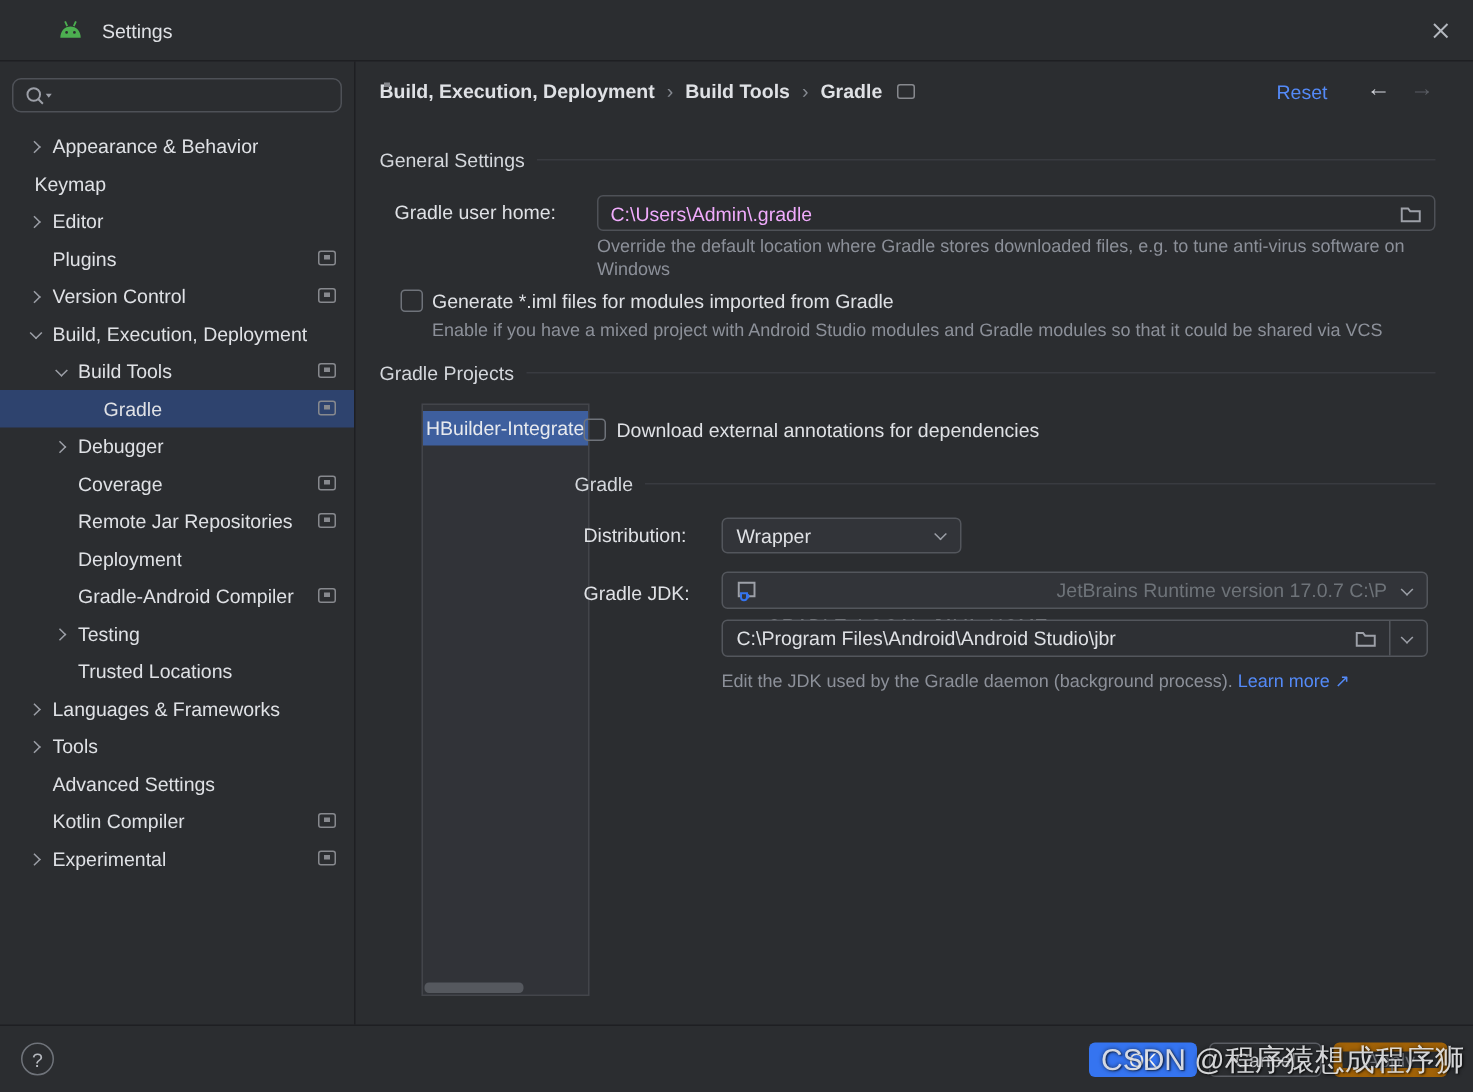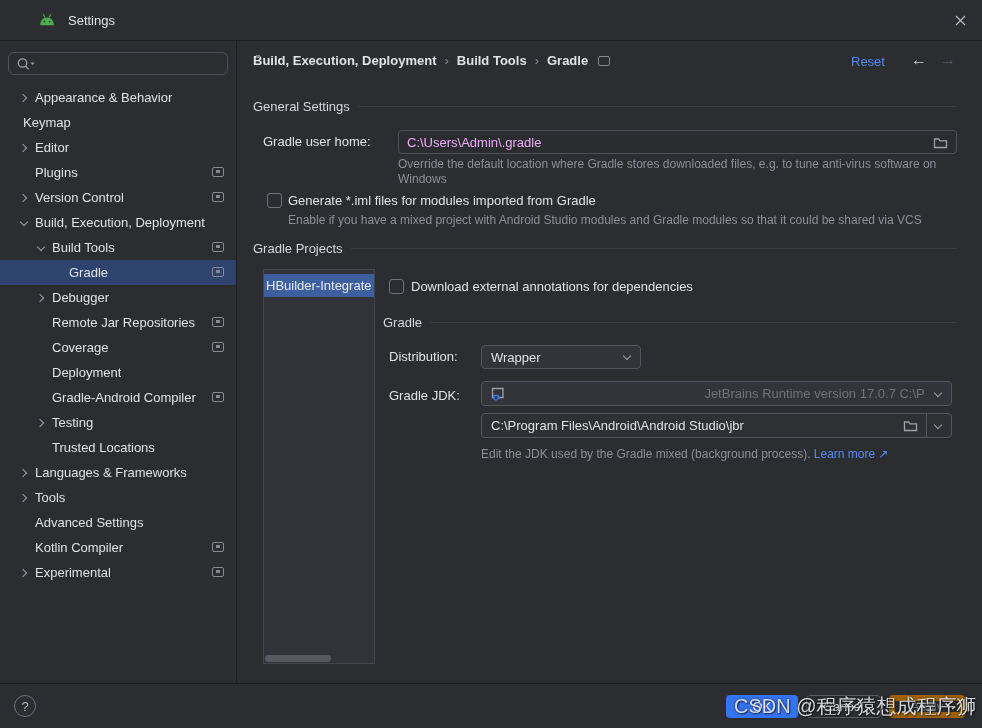--- a/index.html
+++ b/index.html
@@ -52,21 +52,21 @@
 
   .form-label { position:absolute; color:#dfe1e5; }
   .field { position:absolute; border:1px solid #4e5157; border-radius:4px; background:#2a2c2f;
     display:flex; align-items:center; }
   .field .ph { color:#f0abfc; padding-left:8px; white-space:nowrap; overflow:hidden; }
   .field .spacer { flex:1; }
   .help { position:absolute; font-size:12px; line-height:15px; color:#8c9099; }
   .checkbox { position:absolute; width:15px; height:15px; border:1px solid #6f737a; border-radius:3px; }
   .cb-label { position:absolute; color:#dfe1e5; }
 
-  .listbox { position:absolute; left:26px; top:228px; width:112px; height:395px;
+  .listbox { position:absolute; left:44px; top:228px; width:112px; height:395px;
     background:#313338; border:1px solid #43454a; overflow:hidden; }
   .list-item { height:23px; line-height:23px; padding-left:2px; white-space:nowrap; overflow:hidden;
     margin-top:4px; }
   .list-item.selected { background:#3e5f9e; color:#e8eaee; }
   .hscroll-thumb { position:absolute; left:1px; bottom:1px; width:66px; height:7px;
     background:#55585e; border-radius:3px; }
 
   .combo { position:absolute; border:1px solid #53565c; border-radius:4px; background:#323439;
     display:flex; align-items:center; }
   .combo .txt { padding-left:9px; white-space:nowrap; overflow:hidden; }
@@ -171,26 +171,26 @@
           <span class="screen-icon"></span>
         </div>
         <div class="tree-row" style="padding-left: 29px;">
           <span class="chev-slot">
             <span class="chev"></span>
           </span>
           <span class="tree-label">Debugger</span>
         </div>
         <div class="tree-row" style="padding-left: 29px;">
           <span class="chev-slot"></span>
+          <span class="tree-label">Coverage</span>
+          <span class="screen-icon"></span>
+        </div>
+        <div class="tree-row" style="padding-left: 29px;">
+          <span class="chev-slot"></span>
           <span class="tree-label">Remote Jar Repositories</span>
-          <span class="screen-icon"></span>
-        </div>
-        <div class="tree-row" style="padding-left: 29px;">
-          <span class="chev-slot"></span>
-          <span class="tree-label">Coverage</span>
           <span class="screen-icon"></span>
         </div>
         <div class="tree-row" style="padding-left: 29px;">
           <span class="chev-slot"></span>
           <span class="tree-label">Deployment</span>
         </div>
         <div class="tree-row" style="padding-left: 29px;">
           <span class="chev-slot"></span>
           <span class="tree-label">Gradle-Android Compiler</span>
           <span class="screen-icon"></span>
@@ -311,21 +311,21 @@
       <span class="txt">C:\Program Files\Android\Android Studio\jbr</span>
       <span class="spacer"></span>
       <svg width="15" height="13" viewBox="0 0 15 13" style="flex:0 0 auto;">
         <path d="M1.5 11.5 v-8.5 h4.2 l1.4 1.8 h6.4 v6.7 z" class="stroke"></path>
       </svg>
       <span class="split"></span>
       <span class="combo-chev"></span>
     </div>
 
     <div class="help" style="left:244px; top:406px; width:470px;">
-      <span>Edit the JDK used by the Gradle mixed (background process).</span>
+      <span>Edit the JDK used by the Gradle daemon (background process).</span>
       <span class="link">Learn more ↗</span>
     </div>
   </div>
 
   <div class="footer">
     <div class="help-circle">
       <span>?</span>
     </div>
     <div class="btn btn-ok">OK</div>
     <div class="btn btn-cancel">Cancel</div>

